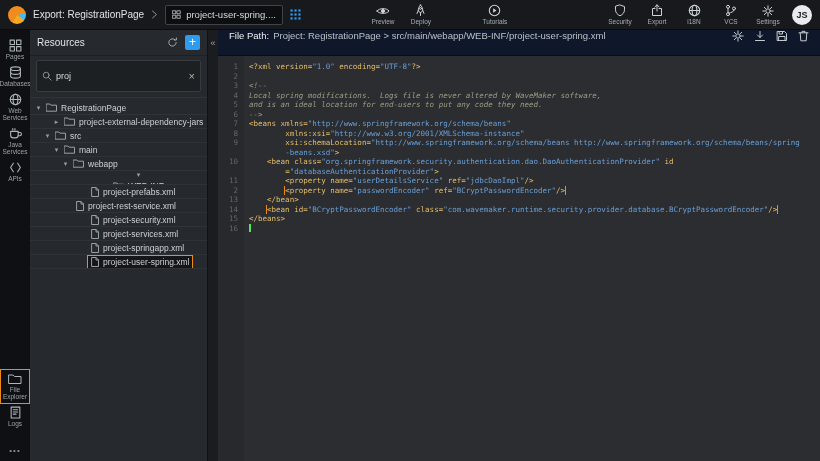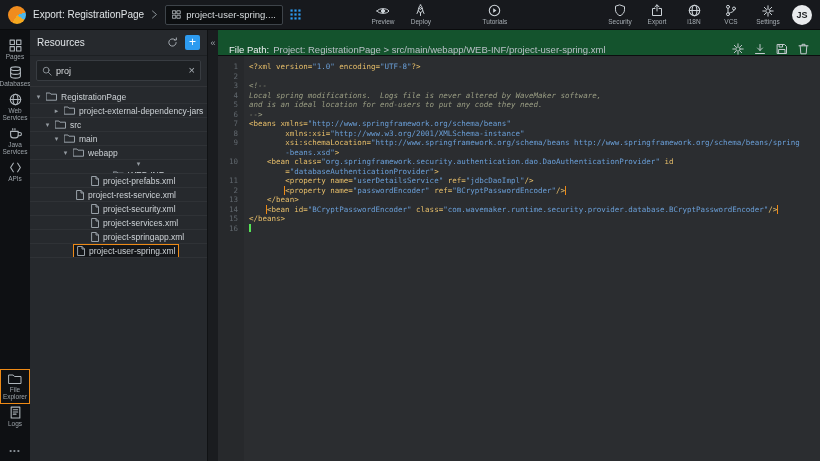--- a/index.html
+++ b/index.html
@@ -42,42 +42,42 @@
 
   
   .resources { width:178px; flex:0 0 178px; background:#26292d; display:flex; flex-direction:column;
                border-right:1px solid #101214; }
   .res-header { height:26px; flex:0 0 26px; display:flex; align-items:center; padding:0 7px; gap:7px;
                 border-bottom:1px solid #1d2023; }
   .res-title { font-size:10px; color:#dfe3e6; flex:1; }
   .refresh-btn { color:#aeb5bb; display:flex; cursor:pointer; }
   .add-btn { width:15px; height:15px; background:var(--accent-blue); color:#fff; border-radius:2px;
              font-size:12px; line-height:14px; text-align:center; cursor:pointer; }
-  .search { margin:4px 6px 0; height:21px; background:#1d2023; border:1px solid #383c41; border-radius:2px;
+  .search { margin:4px 6px 0; height:32px; background:#1d2023; border:1px solid #383c41; border-radius:2px;
             display:flex; align-items:center; padding:0 5px; gap:4px; }
   .search .ic { color:#9aa1a7; display:flex; }
   .search input { flex:1; min-width:0; background:transparent; border:none; outline:none;
                   color:#d8dbde; font-size:9px; font-family:inherit; }
   .clear-x { color:#aab1b7; font-size:11px; line-height:11px; cursor:pointer; }
   .tree { flex:1; margin-top:5px; border-top:1px solid rgba(255,255,255,.05); padding-top:3px; overflow:hidden; }
   .tree-row { height:14px; display:flex; align-items:center; font-size:8.5px; color:#cdd2d6;
               border-bottom:1px solid rgba(255,255,255,.045); white-space:nowrap; overflow:hidden; cursor:pointer; }
   .arrow { flex:0 0 9px; color:#949ba1; font-size:7px; text-align:center; }
   .node-box { display:flex; align-items:center; gap:4px; padding:1px 3px; }
   .node-box.selected { outline:1px solid var(--accent); background:#141619; }
   .node-icon { color:#99a1a8; display:flex; }
 
   
   .collapse-strip { width:10px; flex:0 0 10px; background:#1a1c1f; display:flex; justify-content:center; }
   .collapse-icon { color:#9aa1a8; font-size:9px; padding-top:8px; cursor:pointer; }
 
   
   .editor { flex:1; min-width:0; display:flex; flex-direction:column; background:#2b2d30; }
-  .editor-header { height:26px; flex:0 0 26px; background:#14532d; border-bottom:1px solid #0c0d0f;
-                   display:flex; align-items:flex-end; padding:0 11px; gap:4px; }
+  .editor-header { height:26px; flex:0 0 26px; background:#0f172a; border-bottom:1px solid #0c0d0f;
+                   display:flex; align-items:flex-start; padding:0 11px; gap:4px; }
   .fp-label { font-size:9.5px; color:#eceff1; white-space:nowrap; }
   .fp-path { font-size:9.5px; color:#b9c0c6; white-space:nowrap; overflow:hidden; }
   .eh-icons { margin-left:auto; display:flex; gap:10px; align-items:center; }
   .eh-icons .eh-ic { color:#c3c9ce; display:flex; cursor:pointer; }
 
   .code { flex:1; padding:6px 2px 0 0; overflow:hidden;
           font-family:"DejaVu Sans Mono", monospace; font-size:7.5px; line-height:9.5px;
           background:linear-gradient(to right,#27292c 0,#27292c 26px,#2b2d30 26px); }
   .cl { display:flex; }
   .ln { flex:0 0 26px; padding-right:6px; text-align:right; color:#60676d; user-select:none; }
@@ -424,21 +424,21 @@
             <span class="node-box">
               <span class="node-icon">
                 <svg width="8" height="10" viewBox="0 0 8 10" fill="none" stroke="currentColor" stroke-width="1" stroke-linejoin="round" stroke-linecap="round">
                   <path d="M1 .5h4l2.5 2.5v6.5H1z"></path>
                   <path d="M5 .5V3h2.5"></path>
                 </svg>
               </span>
               <span>project-springapp.xml</span>
             </span>
           </div>
-          <div class="tree-row" style="padding-left: 35px;">
+          <div class="tree-row" style="padding-left: 49px;">
             <span class="arrow"></span>
             <span class="node-box selected">
               <span class="node-icon">
                 <svg width="8" height="10" viewBox="0 0 8 10" fill="none" stroke="currentColor" stroke-width="1" stroke-linejoin="round" stroke-linecap="round">
                   <path d="M1 .5h4l2.5 2.5v6.5H1z"></path>
                   <path d="M5 .5V3h2.5"></path>
                 </svg>
               </span>
               <span>project-user-spring.xml</span>
             </span>

